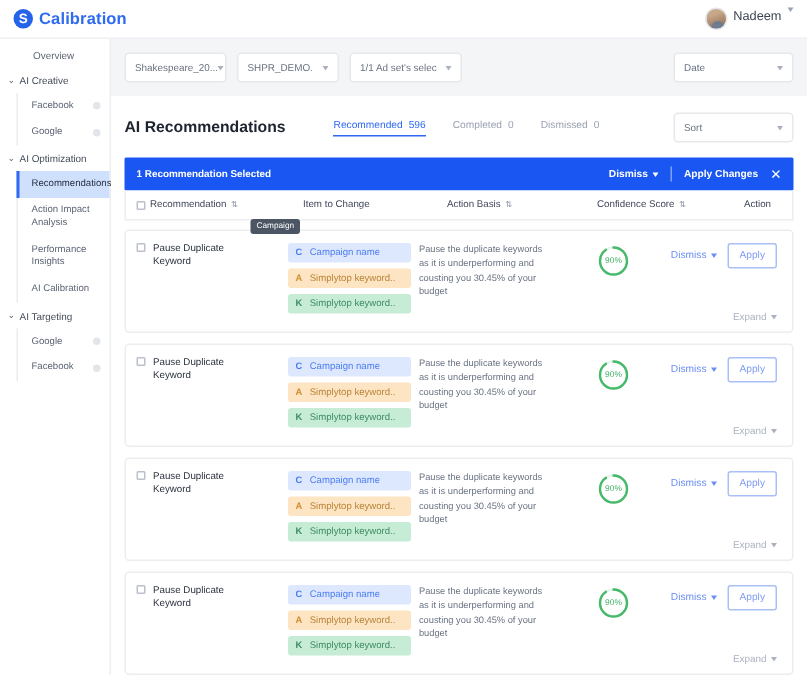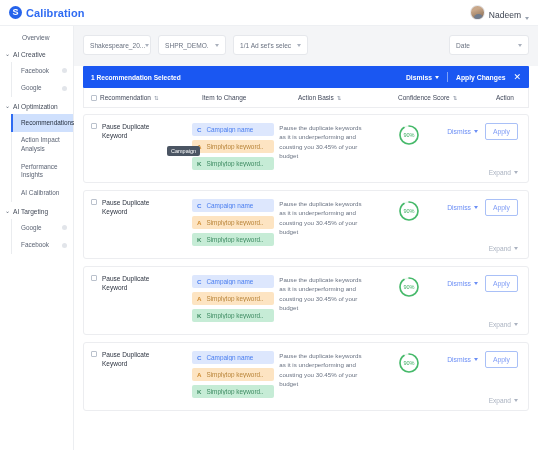--- a/index.html
+++ b/index.html
@@ -19,21 +19,21 @@
   }
   .logo-wrap { display: flex; align-items: center; gap: 4px; margin-left: 9px; }
   .logo-mark {
     width: 13px; height: 13px; border-radius: 50%; background: #2563eb;
     color: #fff; font-size: 9px; font-weight: 700; line-height: 13px;
     text-align: center;
   }
   .logo-text { font-size: 11px; color: #2f6bf2; font-weight: 600; letter-spacing: .1px; }
   .user-wrap {
     position: absolute; right: 9px; top: 5px;
-    display: flex; align-items: flex-end; gap: 4px;
+    display: flex; align-items: flex-start; gap: 4px;
   }
   .avatar {
     width: 15px; height: 15px; border-radius: 50%;
     background: linear-gradient(160deg,#c9a88a 30%,#8a6f57 90%);
     border: 1px solid #e4e6ea; position: relative; overflow: hidden;
   }
   .avatar:after {
     content:""; position:absolute; left:3px; top:8px; width:9px; height:9px;
     border-radius:50% 50% 0 0; background:#6f7c8f;
   }
@@ -262,20 +262,32 @@
         <span class="sel-caret"></span>
       </div>
       <div class="select sel-date">
         <span>Date</span>
         <span class="sel-caret"></span>
       </div>
     </div>
 
     <div class="panel">
 
+      <div class="panel-head">
+        <div class="panel-title">AI Recommendations</div>
+        <div class="tabs" id="tabs">
+            <div class="tab active"><span>Recommended</span><span class="cnt">596</span></div>
+            <div class="tab"><span>Completed</span><span class="cnt">0</span></div>
+            <div class="tab"><span>Dismissed</span><span class="cnt">0</span></div>
+          </div>
+        <div class="select sel-sort" style="margin-left:auto;">
+          <span>Sort</span>
+          <span class="sel-caret"></span>
+        </div>
+      </div>
 
       <div class="actionbar">
         <div class="ab-left">1 Recommendation Selected</div>
         <div class="ab-right">
           <div class="ab-btn">
             <span>Dismiss</span>
             <span class="ab-caret"></span>
           </div>
           <div class="ab-divider"></div>
           <div class="ab-btn">

